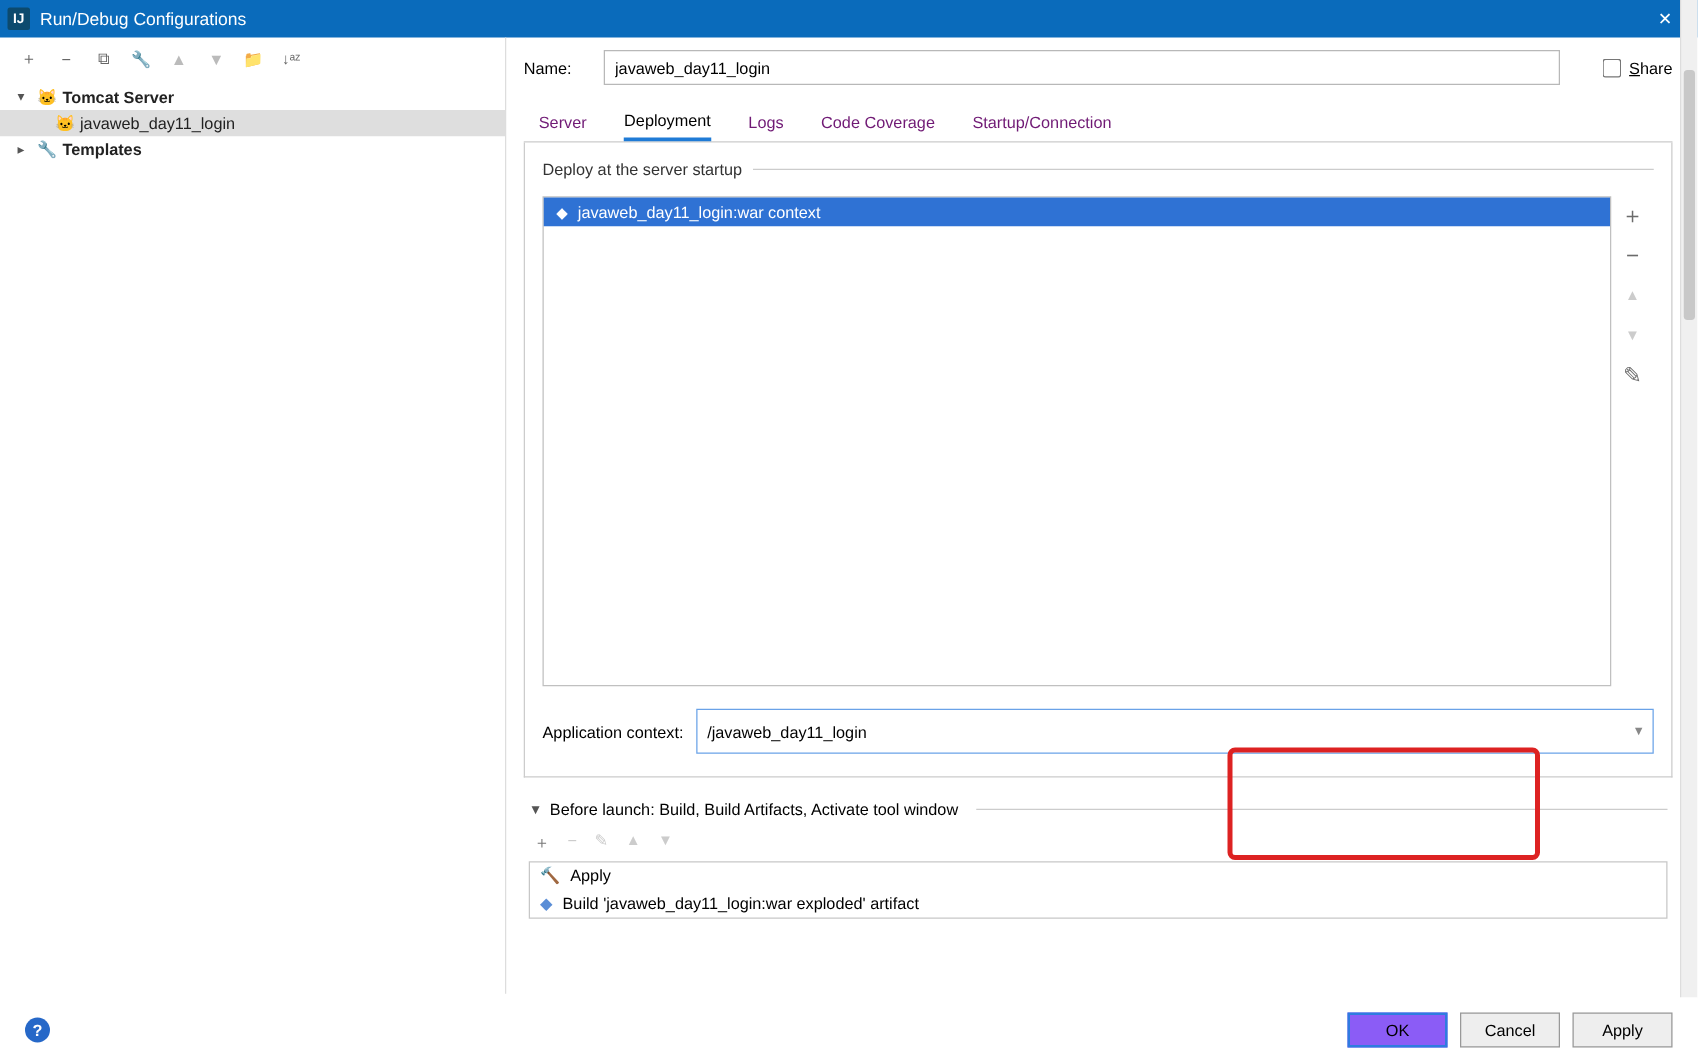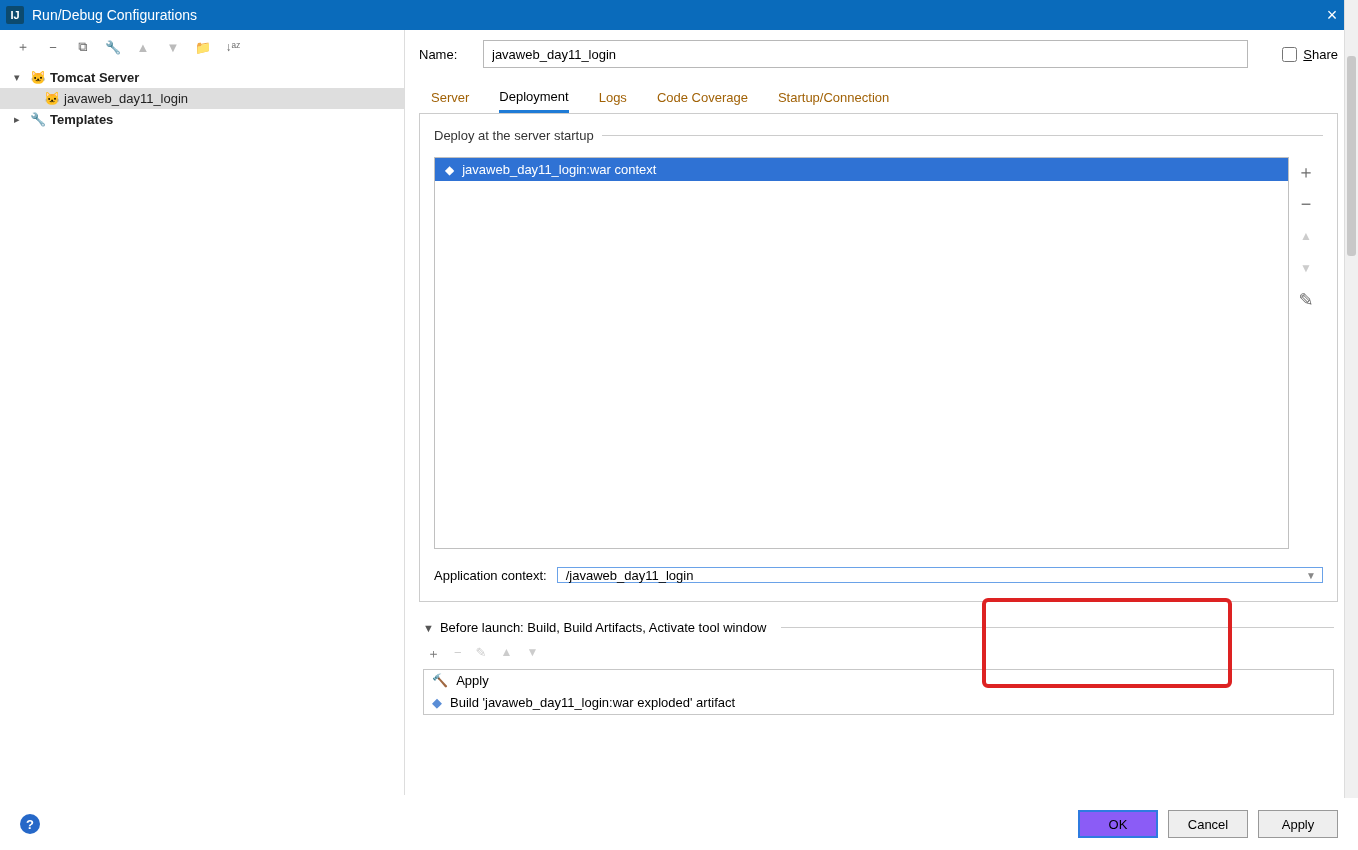--- a/index.html
+++ b/index.html
@@ -30,39 +30,39 @@
 .right-col { flex:1; padding: 10px 20px 10px 14px; display:flex; flex-direction:column; position:relative; }
 
 .name-row { display:flex; align-items:center; gap:14px; margin-bottom:14px; }
 .name-row label { width:50px; }
 .name-row input { flex:1; height:28px; border:1px solid #b8b8b8; padding:0 8px; background:#fff; }
 .share-wrap { display:flex; align-items:center; gap:6px; margin-left:20px;}
 .share-wrap input[type=checkbox]{ width:15px; height:15px; }
 .share-wrap .sh-lbl { }
 
 .tabs { display:flex; gap:30px; border-bottom:1px solid #ccc; height:32px; align-items:flex-end; padding-left:12px;}
-.tab { padding-bottom:8px; color:#a16207; cursor:pointer; }
+.tab { padding-bottom:8px; color:#701a75; cursor:pointer; }
 .tab.active { border-bottom:3px solid #1f7bd6; font-weight:500; color:#000; padding-bottom:6px;}
 
 .tab-body { border:1px solid #ccc; border-top:none; padding:14px 14px 18px 14px; position:relative; flex:0 0 auto;}
 
 fieldset.deploy-fs { border:none; border-top:1px solid #ccc; padding-top:10px; }
 fieldset.deploy-fs legend { padding: 0 8px 0 0; color:#333; }
 
 .deploy-area { display:flex; margin-top:4px; }
 .artifact-list { flex:1; height:392px; border:1px solid #c0c0c0; background:#fff; }
 .artifact-list .artifact-item { background:#2f72d4; color:#fff; padding:4px 10px; display:flex; align-items:center; gap:8px;}
 .artifact-list .artifact-item .aicon { font-size:12px; }
 
 .deploy-side { width:34px; display:flex; flex-direction:column; align-items:center; gap:10px; padding-top:4px; color:#6b6b6b;}
 .deploy-side .side-btn { width:22px; height:22px; display:flex; align-items:center; justify-content:center; font-size:18px; cursor:pointer; }
 
 .context-row { display:flex; align-items:center; gap:10px; margin-top:18px; }
 .context-row label { white-space:nowrap; }
-.context-row .combo { flex:1; height:16px; border:1px solid #6aa2e8; background:#fff; display:flex; align-items:center; padding:0 8px; position:relative;}
+.context-row .combo { flex:1; height:36px; border:1px solid #6aa2e8; background:#fff; display:flex; align-items:center; padding:0 8px; position:relative;}
 .context-row .combo .dd { position:absolute; right:6px; color:#888; font-size:10px; }
 
 .red-box { position:absolute; border:4px solid #d22; border-radius:6px; width:250px; height:90px; left:577px; top:568px; pointer-events:none; }
 
 .before-launch { margin-top:18px; padding: 0 4px;}
 .before-launch .bl-header { display:flex; align-items:center; gap:6px; }
 .before-launch .bl-header .bl-chev { font-size:11px; color:#555;}
 .before-launch .bl-header .bl-title { flex: 0 0 auto; color:#000000; }
 .before-launch .bl-header .bl-line { flex:1; border-top:1px solid #ccc; margin-left:8px;}
 

